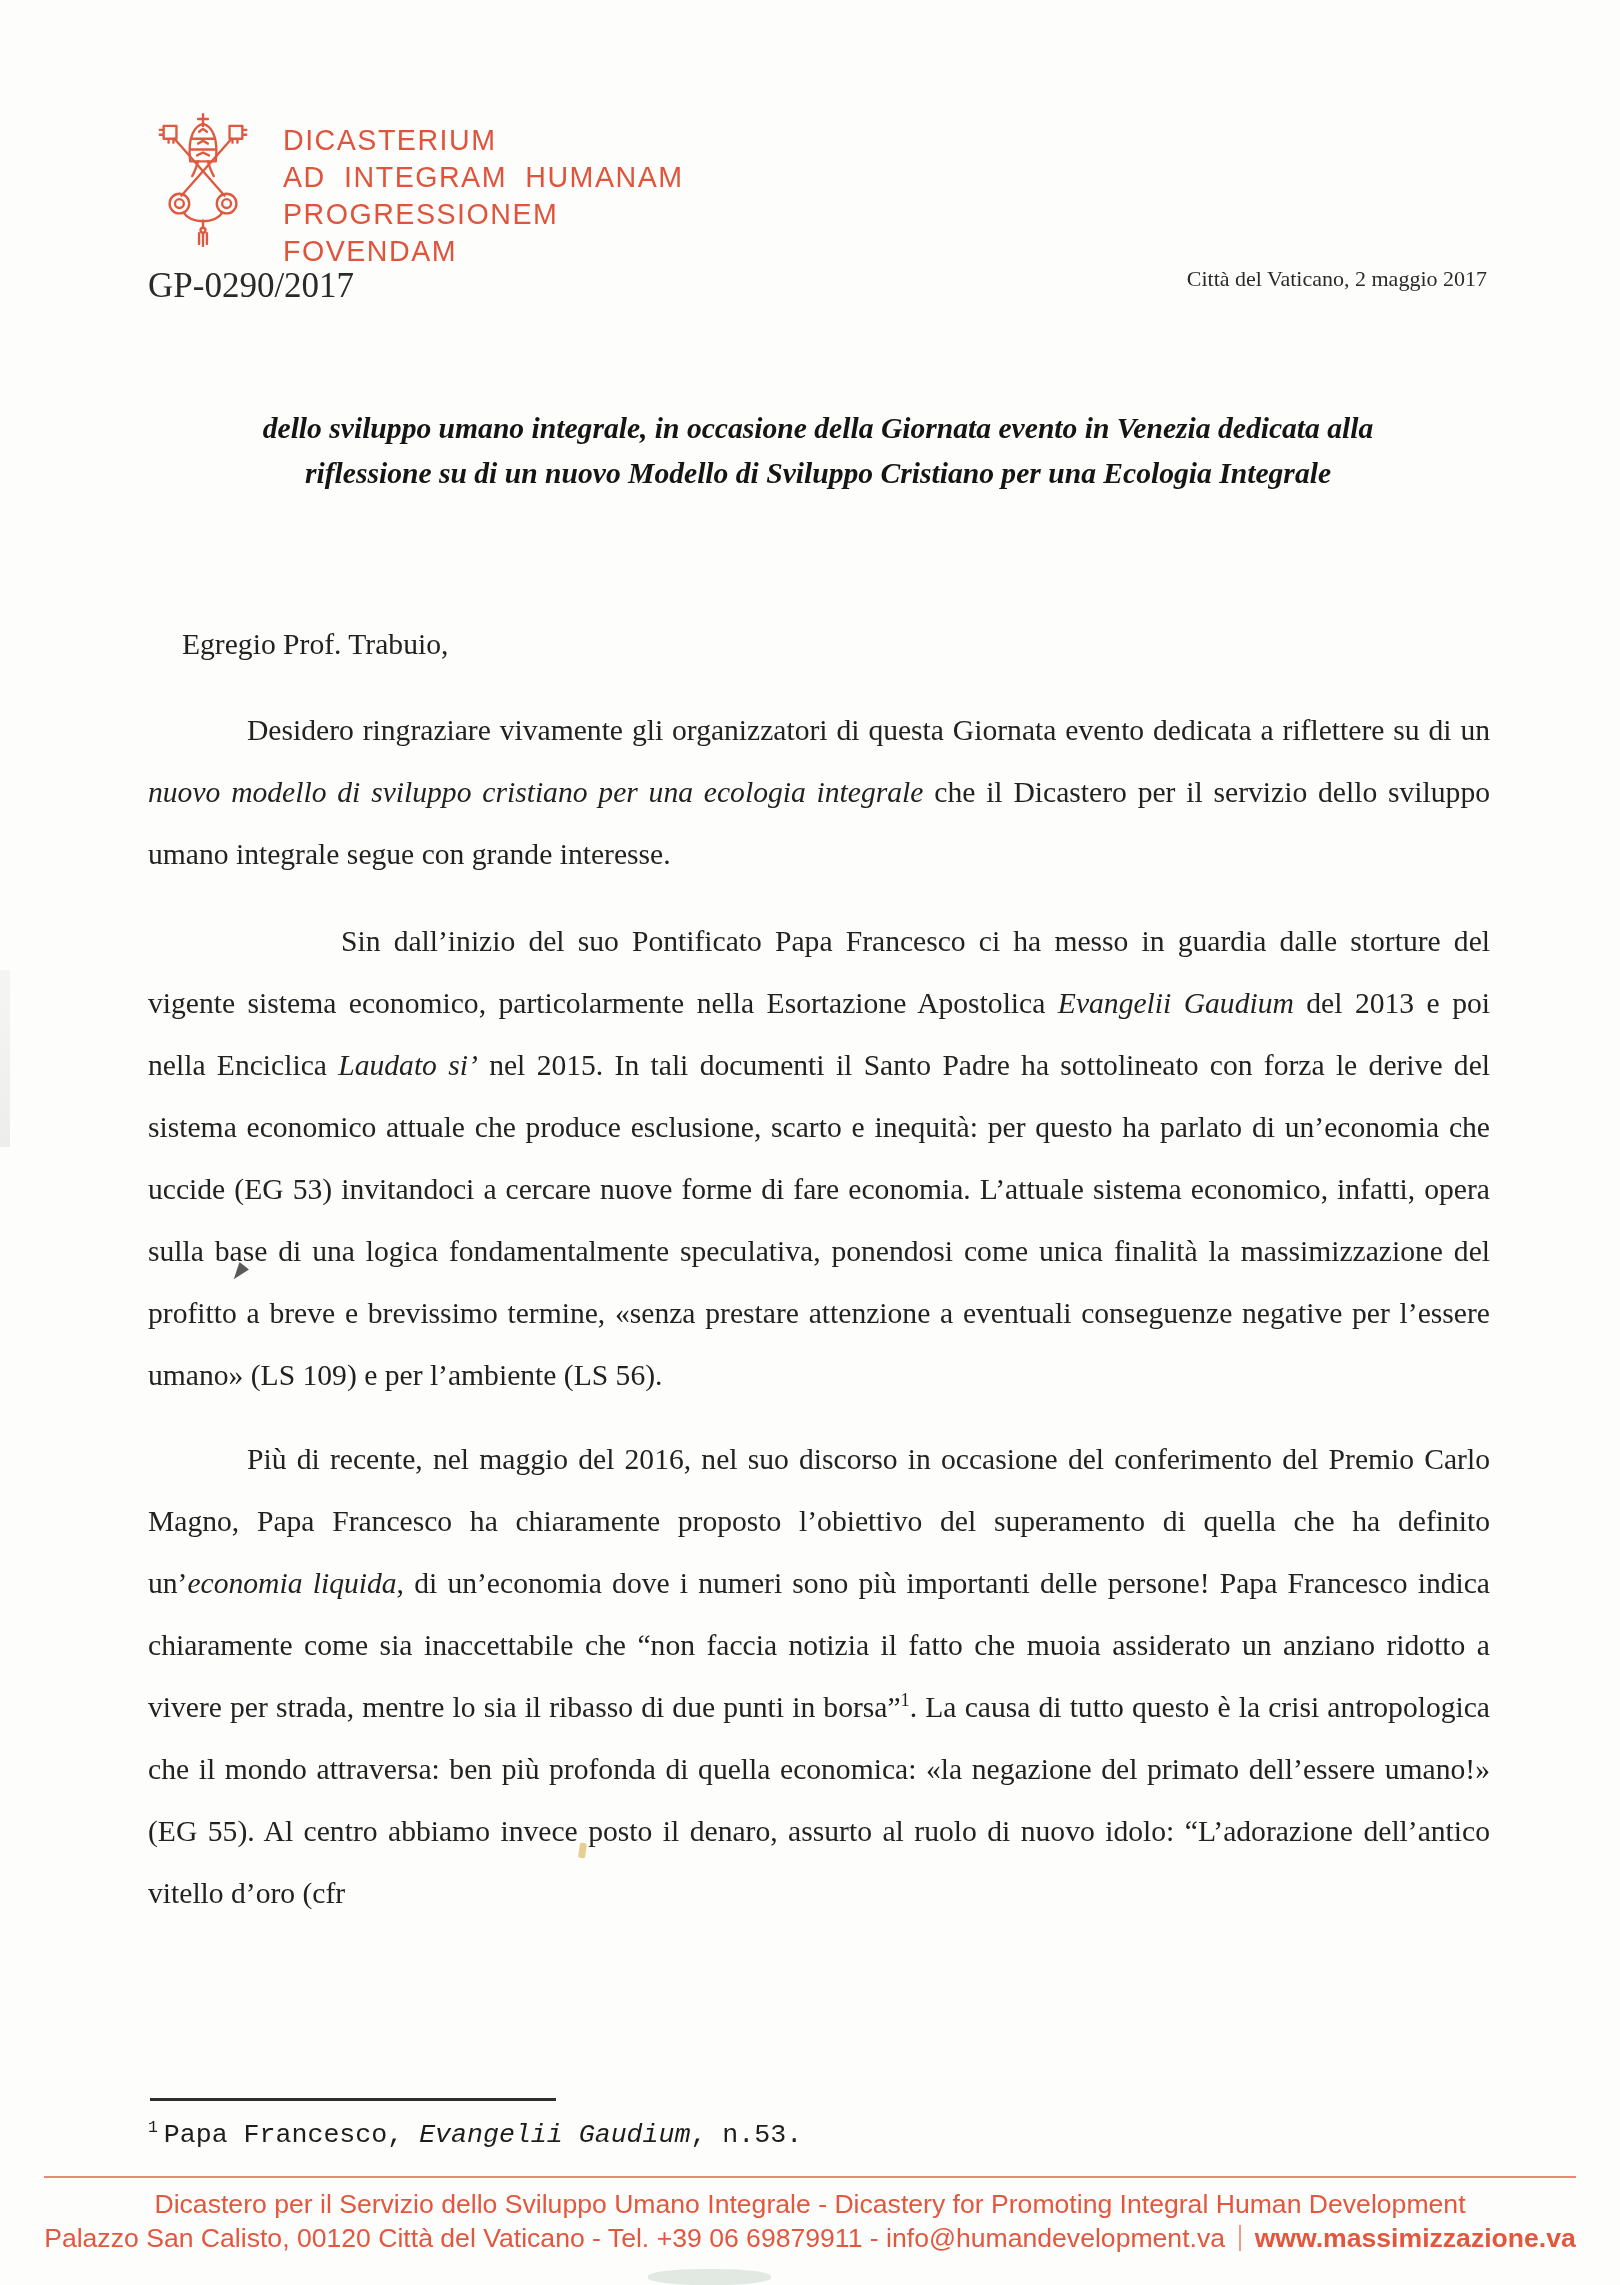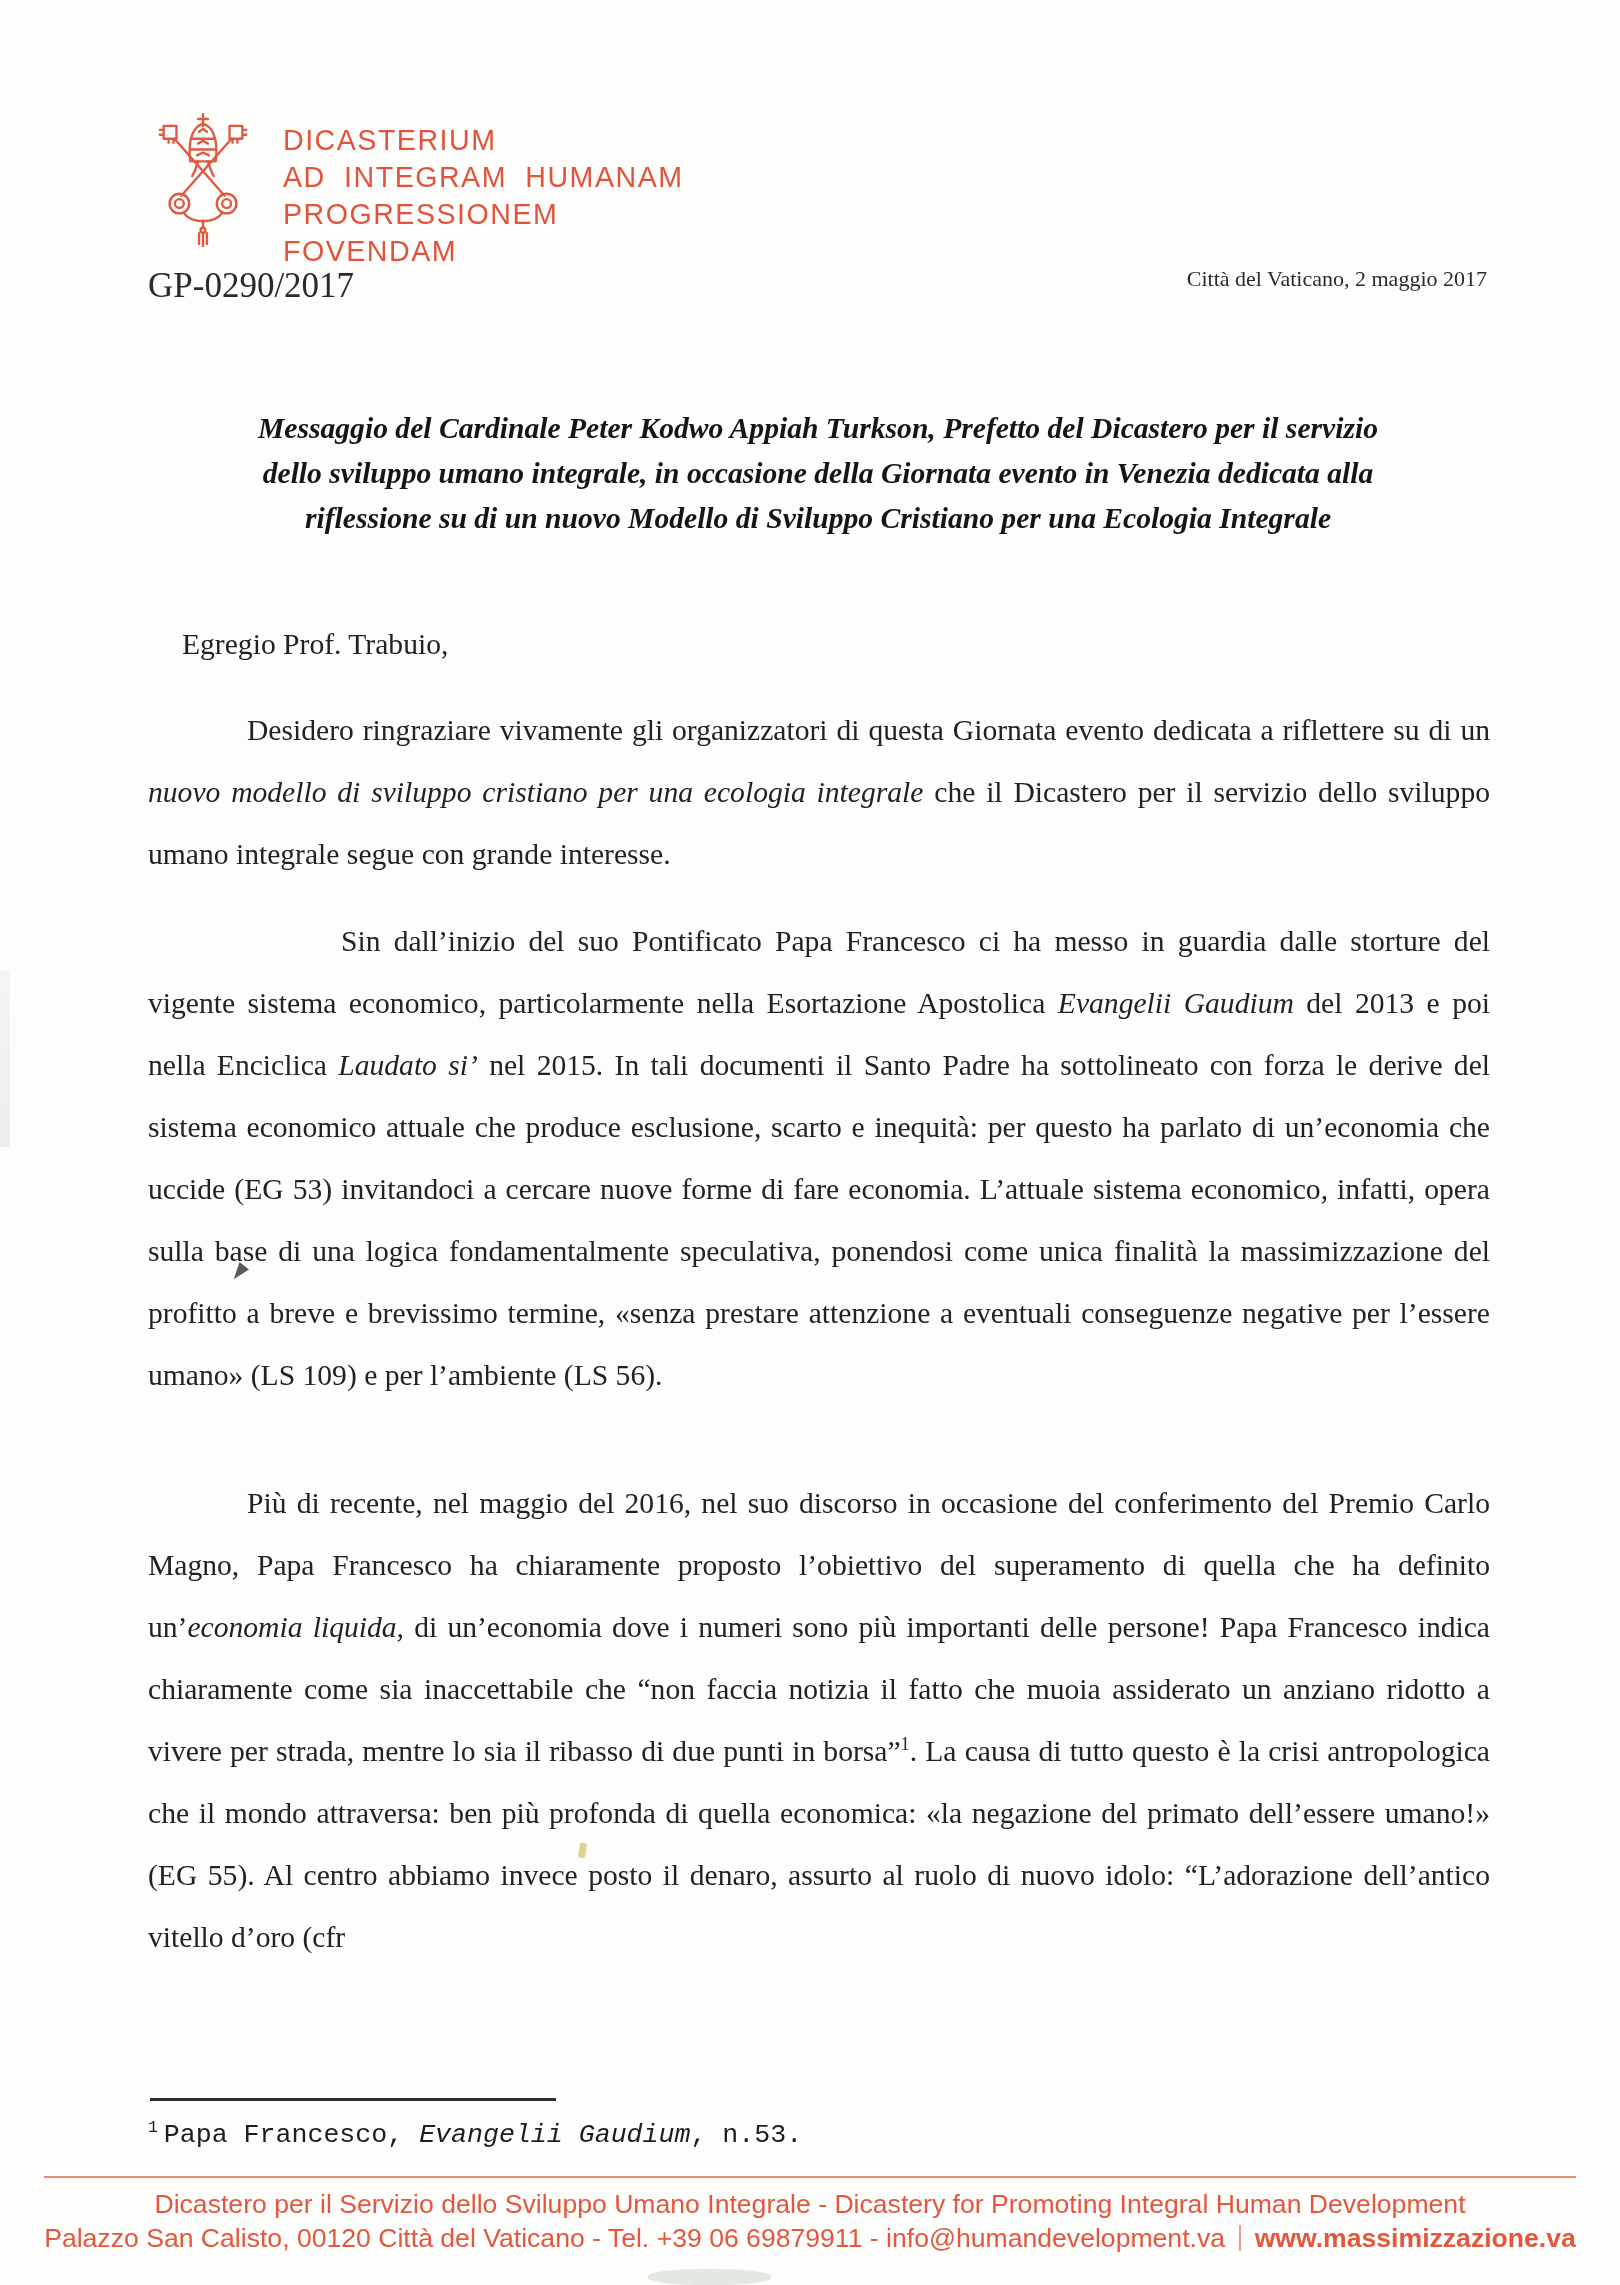--- a/index.html
+++ b/index.html
@@ -30,21 +30,21 @@
   .salutation{position:absolute; left:148px; top:628px; font-size:29.6px; color:#222;margin-left:34px;}
   .para{
     position:absolute; left:148px; width:1342px;
     font-size:29.6px; line-height:62px; text-align:justify; color:#222;
   }
   .para .it{font-style:italic;}
   .para sup{font-size:0.62em; line-height:0; vertical-align:super;}
   #para1{top:699px;}
   #para1{text-indent:99px;}
   #para2{top:910px; text-indent:193px;}
-  #para3{top:1472px; text-indent:99px;}
+  #para3{top:1428px; text-indent:99px;}
   
   .footnote-sep{position:absolute; left:150px; top:2098px; width:406px; height:3px; background:#2e2e2e;}
   .footnote{
     position:absolute; left:148px; top:2118px;
     font-family:Liberation Mono, monospace; font-size:26.6px; color:#1d1d1d;
   }
   .footnote sup{font-size:0.62em; vertical-align:super; margin-right:5.9px;}
   .footnote .it{font-style:italic;}
   
   .footer-rule{position:absolute; left:44px; right:44px; top:2176px; height:2px; background:#e5745c; opacity:.85;}
@@ -116,21 +116,20 @@
     <div>DICASTERIUM</div>
     <div class="wide">AD INTEGRAM HUMANAM</div>
     <div>PROGRESSIONEM</div>
     <div>FOVENDAM</div>
   </div>
 
   <div class="refline">GP-0290/2017</div>
   <div class="dateline">Città del Vaticano, 2 maggio 2017</div>
 
   <div class="title">
-    <div>Messaggio del Cardinale Peter Kodwo Appiah Turkson, Prefetto del Dicastero per il servizio</div>
     <div>dello sviluppo umano integrale, in occasione della Giornata evento in Venezia dedicata alla</div>
     <div>riflessione su di un nuovo Modello di Sviluppo Cristiano per una Ecologia Integrale</div>
   </div>
 
   <div class="salutation">Egregio Prof. Trabuio,</div>
 
   <div class="para" id="para1"><span>Desidero ringraziare vivamente gli organizzatori di questa Giornata evento dedicata a riflettere su di un </span><span class="it">nuovo modello di sviluppo cristiano per una ecologia integrale</span><span> che il Dicastero per il servizio dello sviluppo umano integrale segue con grande interesse.</span></div>
   <div class="para" id="para2"><span>Sin dall’inizio del suo Pontificato Papa Francesco ci ha messo in guardia dalle storture del vigente sistema economico, particolarmente nella Esortazione Apostolica </span><span class="it">Evangelii Gaudium</span><span> del 2013 e poi nella Enciclica </span><span class="it">Laudato si’</span><span> nel 2015. In tali documenti il Santo Padre ha sottolineato con forza le derive del sistema economico attuale che produce esclusione, scarto e inequità: per questo ha parlato di un’economia che uccide (EG 53) invitandoci a cercare nuove forme di fare economia. L’attuale sistema economico, infatti, opera sulla base di una logica fondamentalmente speculativa, ponendosi come unica finalità la massimizzazione del profitto a breve e brevissimo termine, «senza prestare attenzione a eventuali conseguenze negative per l’essere umano» (LS 109) e per l’ambiente (LS 56).</span></div>
   <div class="para" id="para3"><span>Più di recente, nel maggio del 2016, nel suo discorso in occasione del conferimento del Premio Carlo Magno, Papa Francesco ha chiaramente proposto l’obiettivo del superamento di quella che ha definito un’</span><span class="it">economia liquida</span><span>, di un’economia dove i numeri sono più importanti delle persone! Papa Francesco indica chiaramente come sia inaccettabile che “non faccia notizia il fatto che muoia assiderato un anziano ridotto a vivere per strada, mentre lo sia il ribasso di due punti in borsa”</span><sup>1</sup><span>. La causa di tutto questo è la crisi antropologica che il mondo attraversa: ben più profonda di quella economica: «la negazione del primato dell’essere umano!» (EG 55). Al centro abbiamo invece posto il denaro, assurto al ruolo di nuovo idolo: “L’adorazione dell’antico vitello d’oro (cfr</span></div>
 

